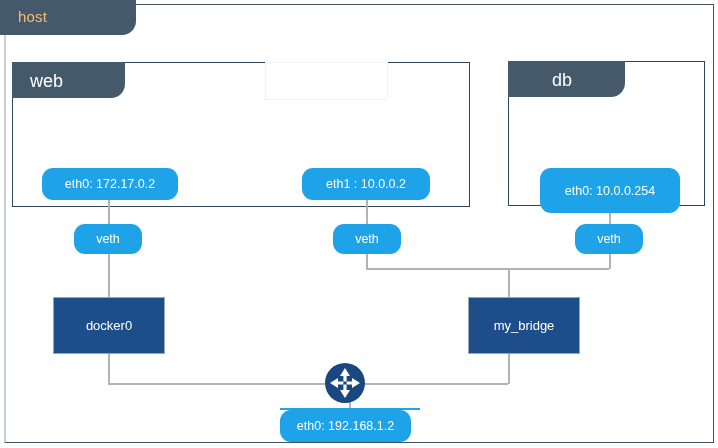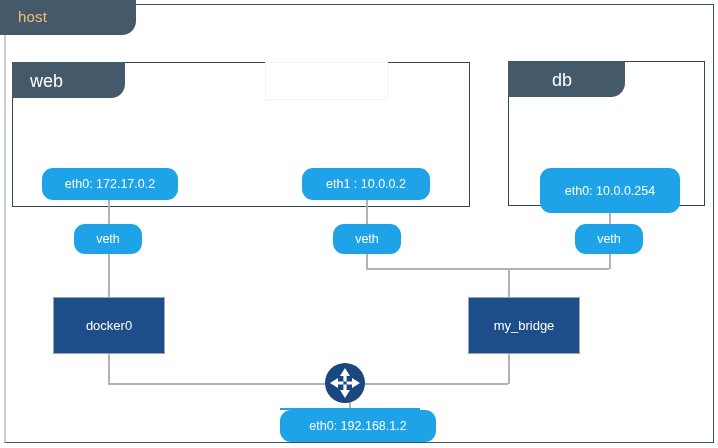--- a/index.html
+++ b/index.html
@@ -185,15 +185,15 @@
       <path d="M21 6 L26 14 L22.6 14 L22.6 19.4 L19.4 19.4 L19.4 14 L16 14 Z" fill="#ffffff"></path>
 
       <path d="M21 36 L16 28 L19.4 28 L19.4 22.6 L22.6 22.6 L22.6 28 L26 28 Z" fill="#ffffff"></path>
 
       <path d="M6 21 L14 16 L14 19.4 L19.4 19.4 L19.4 22.6 L14 22.6 L14 26 Z" fill="#ffffff"></path>
 
       <path d="M36 21 L28 26 L28 22.6 L22.6 22.6 L22.6 19.4 L28 19.4 L28 16 Z" fill="#ffffff"></path>
     </svg>
   </div>
 
-  <div class="node iface" style="left:280px; top:410px; width:156px; height:32px;">eth0: 192.168.1.2</div>
+  <div class="node iface" style="left:280px; top:410px; width:131px; height:32px;">eth0: 192.168.1.2</div>
 
 </div>
 
 </body></html>

